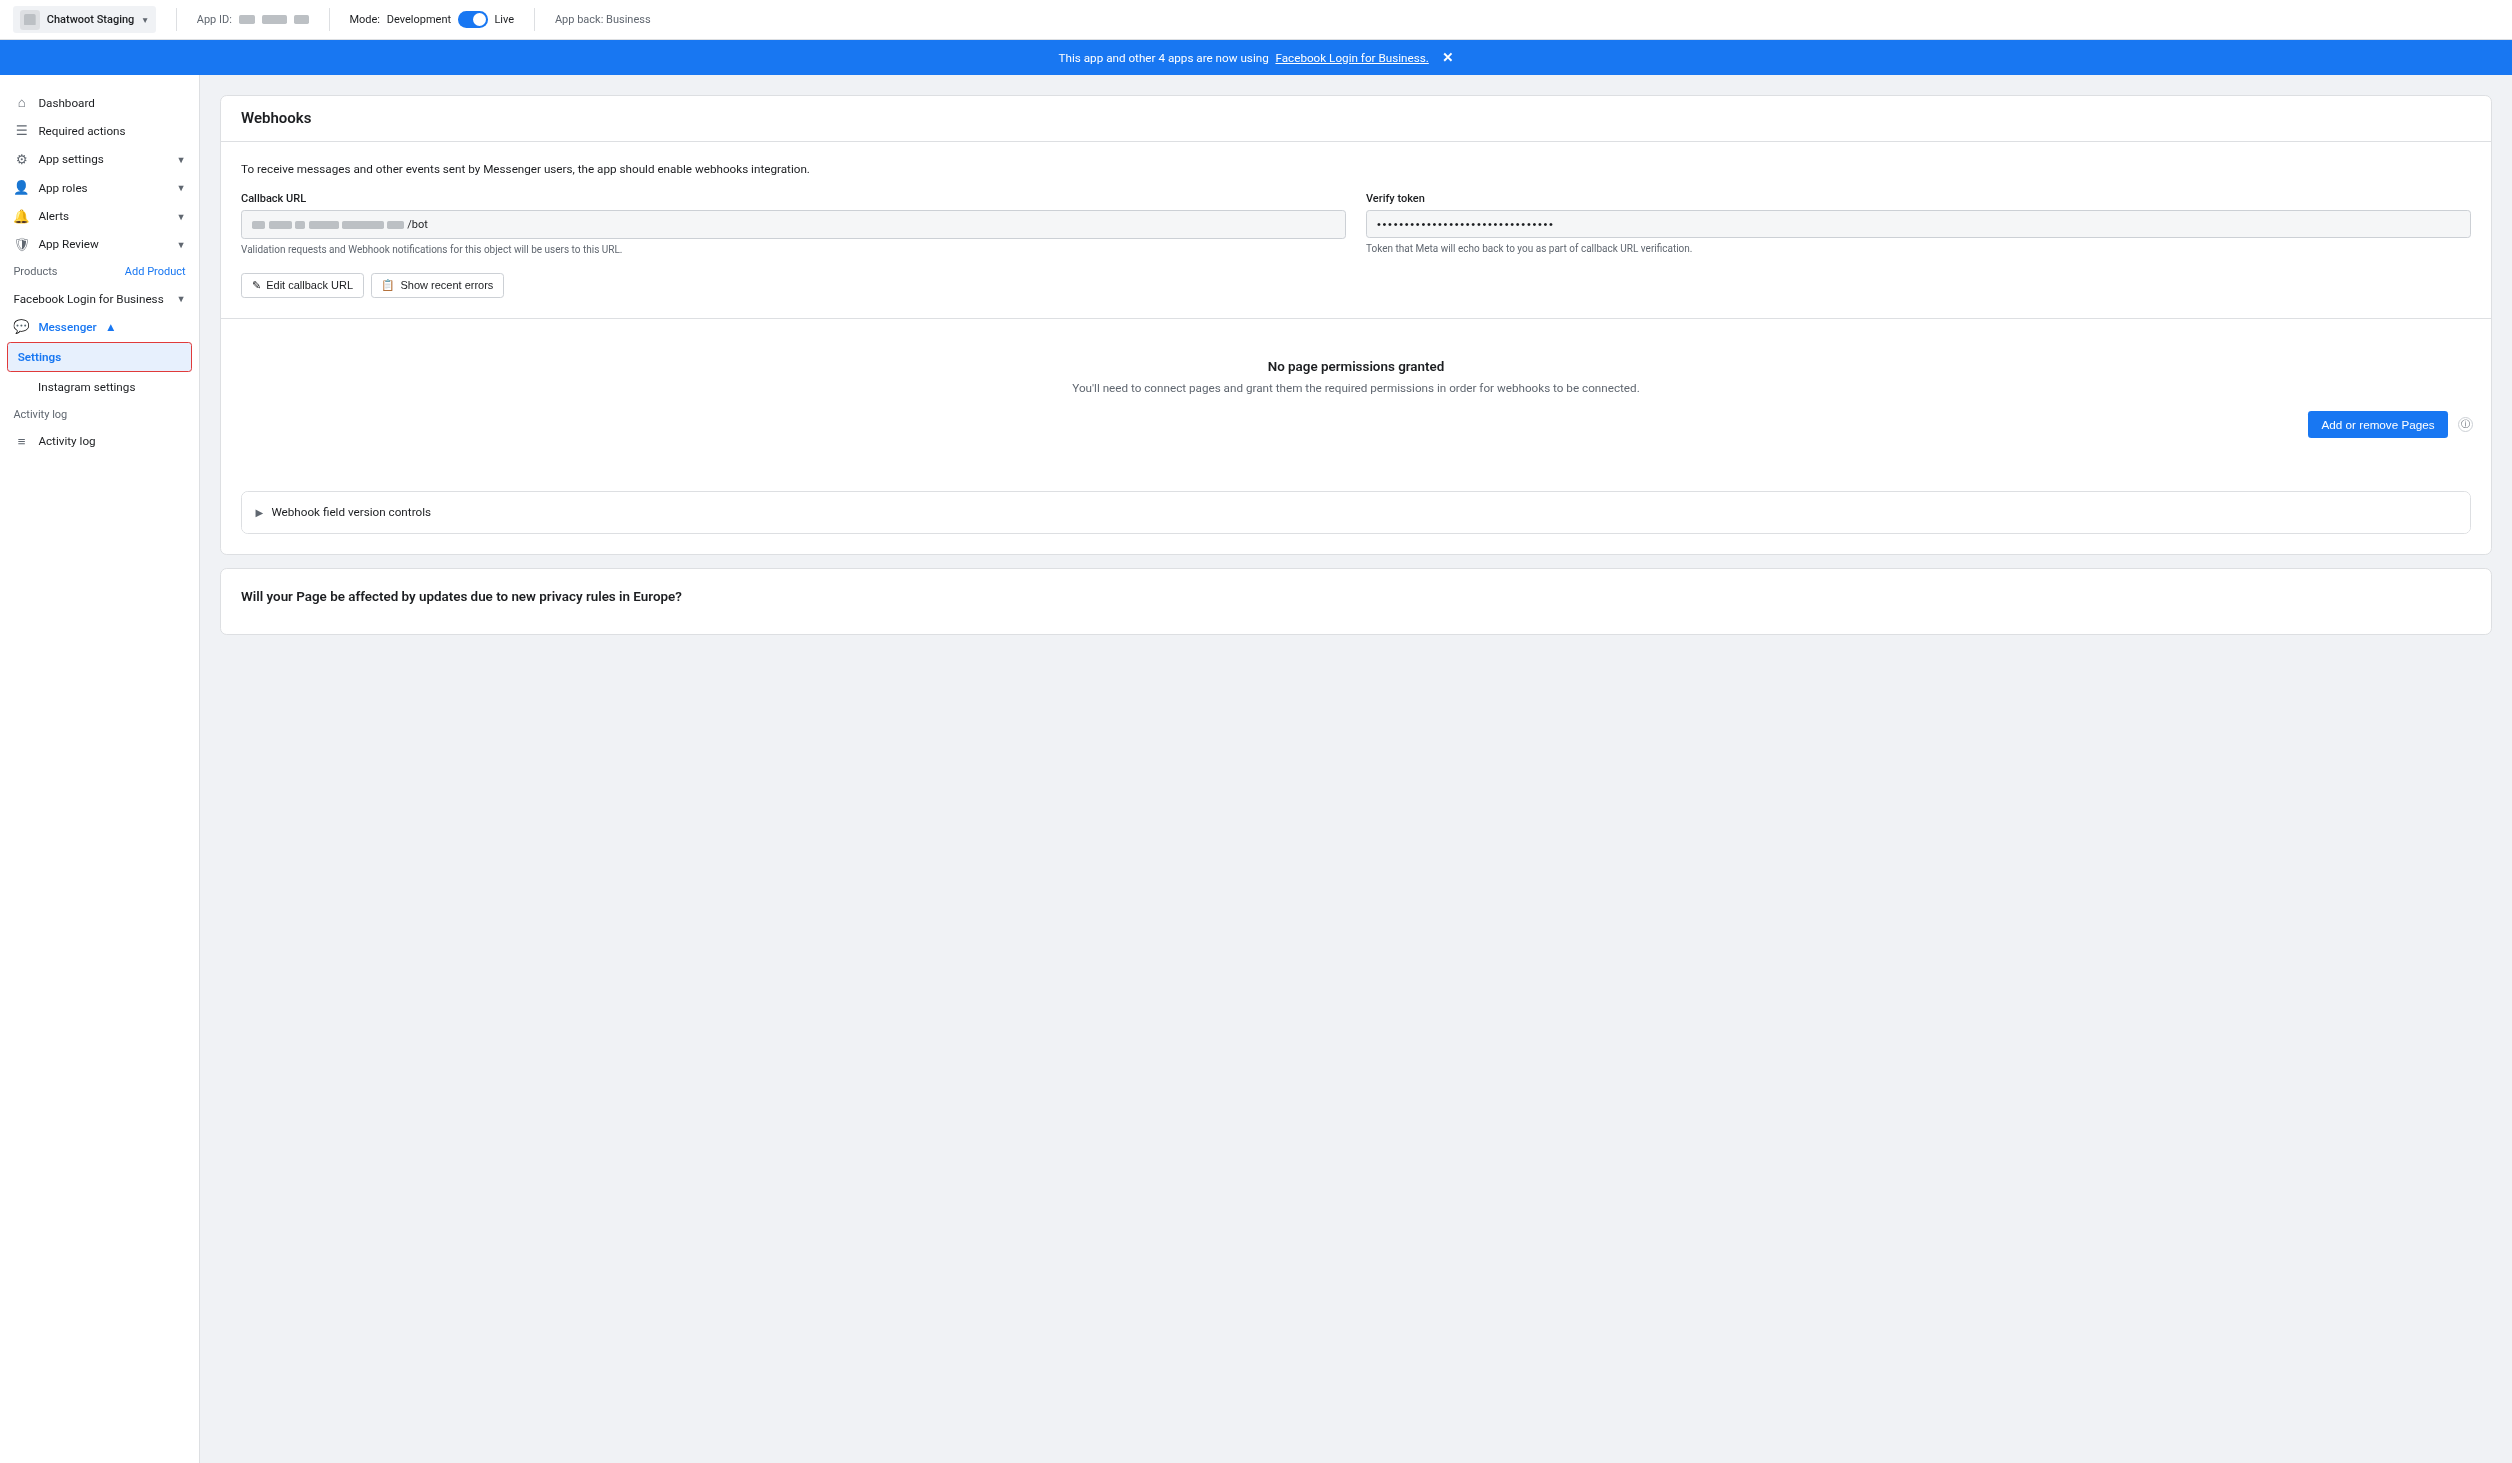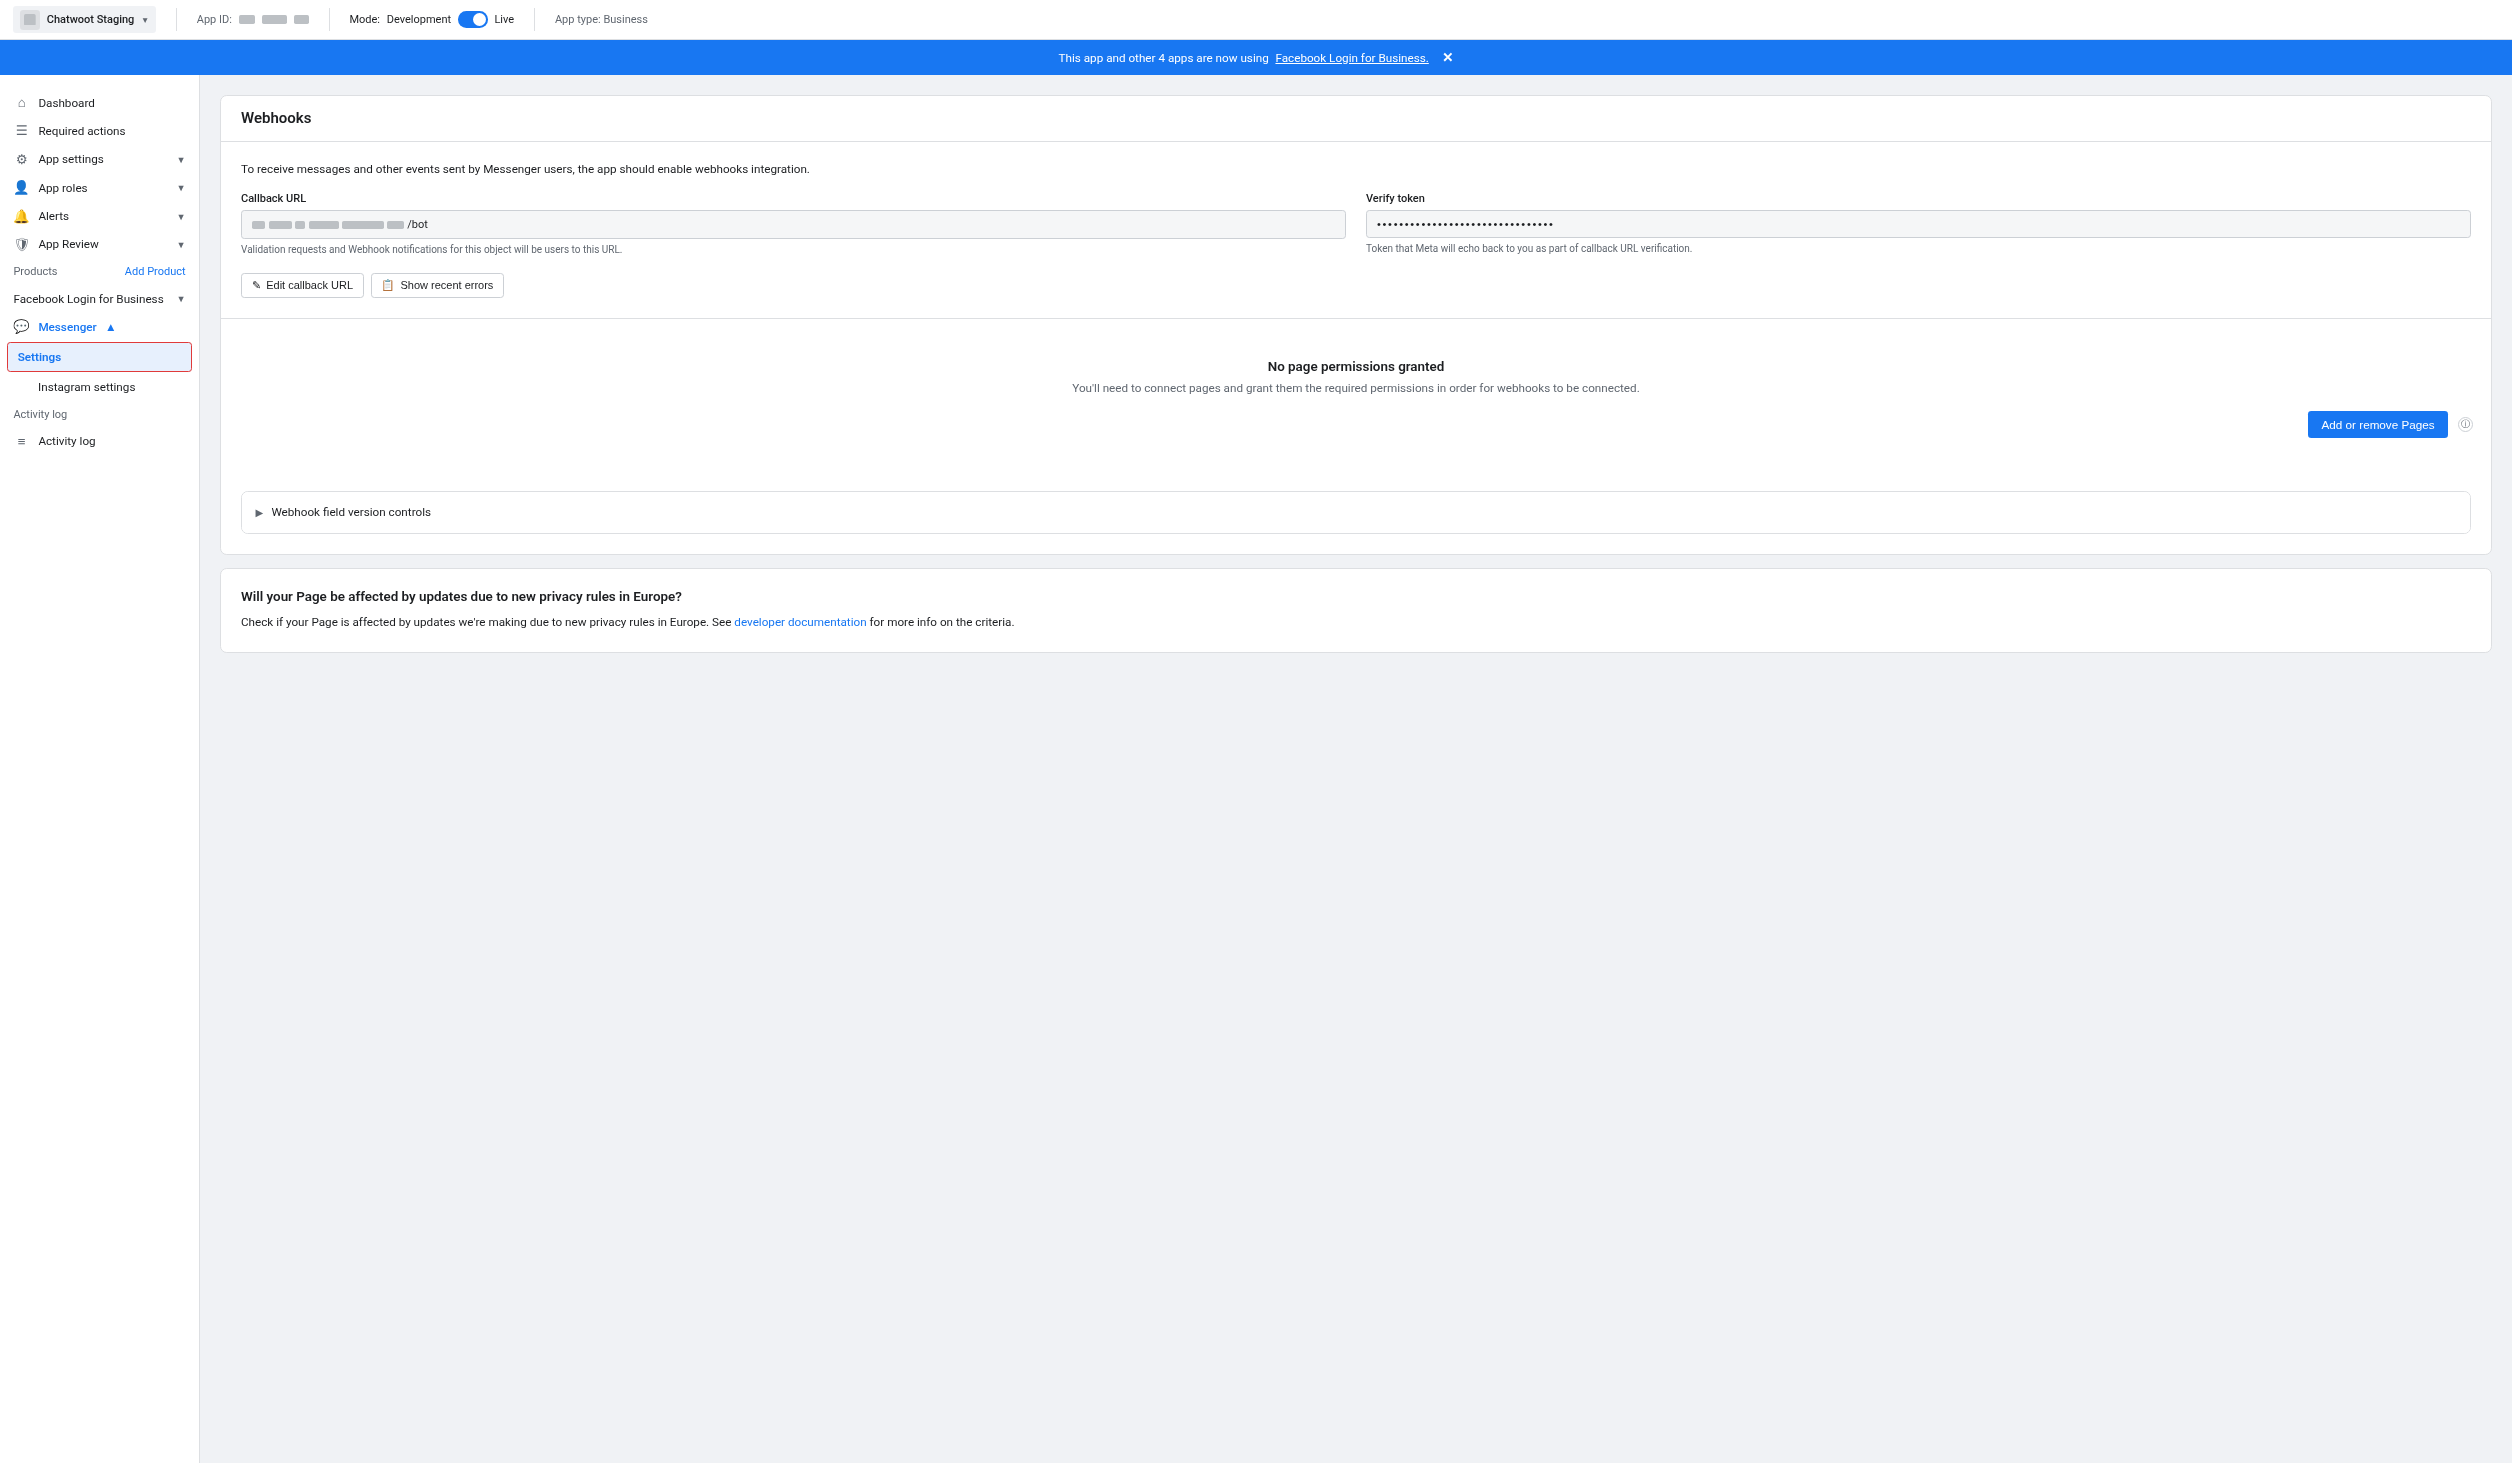--- a/index.html
+++ b/index.html
@@ -280,21 +280,21 @@
     <span>Development</span>
     <div class="toggle-switch">
       <div class="toggle-knob"></div>
     </div>
     <span>Live</span>
   </div>
 
   <div class="top-bar-divider"></div>
 
   <div class="app-type-section">
-    <span>App type:</span>
+    <span>App back:</span>
     <span>Business</span>
   </div>
 </div>
 
 <div class="banner">
   <span>This app and other 4 apps are now using </span>
   <a href="#">Facebook Login for Business.</a>
   <span class="banner-close">✕</span>
 </div>
 
@@ -428,22 +428,17 @@
       <div class="accordion">
         <div class="accordion-header">
           <span class="accordion-chevron">▶</span>
           <span>Webhook field version controls</span>
         </div>
       </div>
     </div>
 
     <div class="card privacy-card">
       <div class="privacy-title">Will your Page be affected by updates due to new privacy rules in Europe?</div>
-      <p class="privacy-desc">
-        <span>Check if your Page is affected by updates we're making due to new privacy rules in Europe. See </span>
-        <a href="#">developer documentation</a>
-        <span> for more info on the criteria.</span>
-      </p>
     </div>
 
   </div>
 </div>
 
 
 </body></html>

